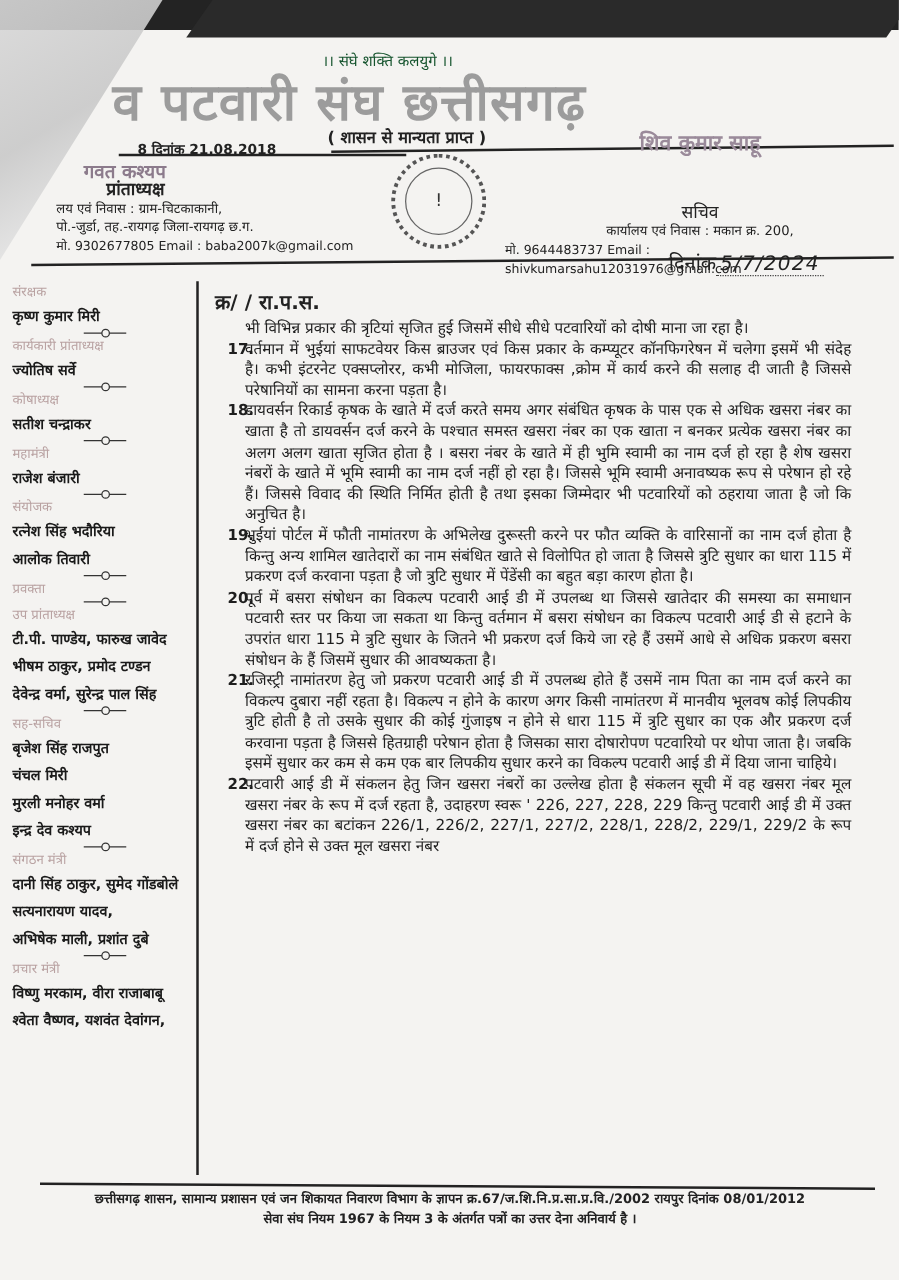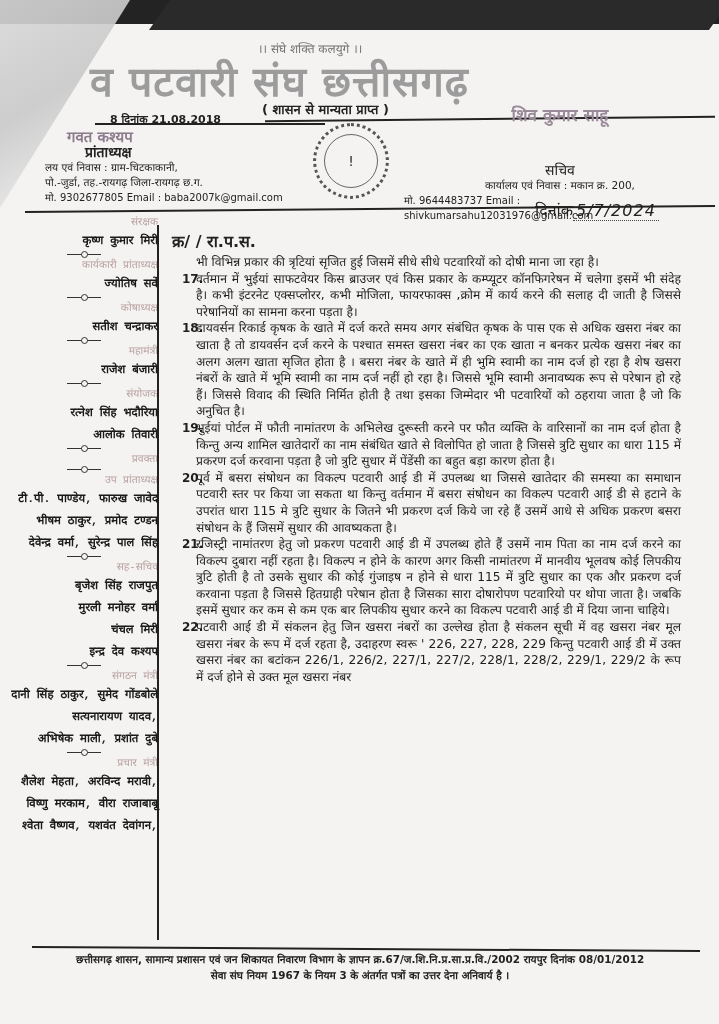--- a/index.html
+++ b/index.html
@@ -15,21 +15,21 @@
   .top-band-cut {
     position:absolute; left:170px; top:0; width:560px; height:30px;
     background:#2a2a2a; transform:skewX(-35deg); transform-origin:top left;
   }
   .page-fold {
     position:absolute; left:-40px; top:0; width:170px; height:240px;
     background:linear-gradient(135deg,#dcdcdc 0%,#c9c9c9 60%,#e8e8e8 100%);
     transform:skewX(-32deg); transform-origin:top left; opacity:.9;
   }
   .motto {
-    position:absolute; left:258px; top:40px; font-size:12px; color:#737373;
+    position:absolute; left:258px; top:40px; font-size:12px; color:#14532d;
   }
   .org-title {
     position:absolute; left:90px; top:52px; font-size:41px; font-weight:bold;
     color:#9c9c9c; letter-spacing:1px; white-space:nowrap;
     font-family:"DejaVu Sans", sans-serif;
   }
   .recognition {
     position:absolute; left:262px; top:100px; font-size:13px; font-weight:bold; color:#222;
   }
   .header-rule { position:absolute; height:2px; background:#222; }
@@ -50,21 +50,21 @@
   }
 
   .right-block { position:absolute; left:410px; top:108px; width:300px; font-size:10.5px; color:#222; line-height:15px; text-align:center; }
   .right-name { font-size:17px; font-weight:bold; color:#9a8a9a; }
   .right-role { font-size:14px; font-weight:normal;margin-top:40px; }
   .right-contact { text-align:left; margin-left:-6px; font-size:10px; }
 
   .date-line { position:absolute; left:535px; top:199px; font-size:16px; color:#222; }
   .date-val { font-style:italic; border-bottom:1px dotted #444; padding:0 3px; letter-spacing:1px; }
 
-  .sidebar { position:absolute; left:10px; top:215px; width:148px; text-align:right;font-family:Liberation Mono, monospace; }
+  .sidebar { position:absolute; left:10px; top:227px; width:148px; text-align:left; }
   .sidebar-divider {
     position:absolute; left:157px; top:225px; width:2px; height:715px; background:#222;
   }
   .side-group { margin-bottom:2px; }
   .side-title { font-size:10.5px; color:#b9a2a2; line-height:15px; }
   .side-name { font-size:11.5px; font-weight:bold; color:#1a1a1a; line-height:22px; white-space:nowrap; }
   .side-sep { width:34px; height:1px; background:#333; margin:2px auto 3px; position:relative; }
   .side-sep::after { content:""; position:absolute; left:14px; top:-3px; width:5px; height:5px; border:1px solid #333; border-radius:50%; background:#f4f3f1; }
 
   .ref-line { position:absolute; left:172px; top:230px; font-size:16px; font-weight:bold; color:#222; }
@@ -153,35 +153,34 @@
     <div class="side-group">
       <div class="side-title">उप प्रांताध्यक्ष</div>
       <div class="side-name">टी.पी. पाण्डेय, फारुख जावेद</div>
       <div class="side-name">भीषम ठाकुर, प्रमोद टण्डन</div>
       <div class="side-name">देवेन्द्र वर्मा, सुरेन्द्र पाल सिंह</div>
       <div class="side-sep"></div>
     </div>
     <div class="side-group">
       <div class="side-title">सह-सचिव</div>
       <div class="side-name">बृजेश सिंह राजपुत</div>
+      <div class="side-name">चंचल मिरी</div>
       <div class="side-name">मुरली मनोहर वर्मा</div>
-      <div class="side-name">चंचल मिरी</div>
       <div class="side-name">इन्द्र देव कश्यप</div>
       <div class="side-sep"></div>
     </div>
     <div class="side-group">
       <div class="side-title">संगठन मंत्री</div>
       <div class="side-name">दानी सिंह ठाकुर, सुमेद गोंडबोले</div>
       <div class="side-name">सत्यनारायण यादव,</div>
       <div class="side-name">अभिषेक माली, प्रशांत दुबे</div>
       <div class="side-sep"></div>
     </div>
     <div class="side-group">
       <div class="side-title">प्रचार मंत्री</div>
-      <div class="side-name">शैलेश मेहता, अरविन्द मरावी,</div>
       <div class="side-name">विष्णु मरकाम, वीरा राजाबाबू</div>
       <div class="side-name">श्वेता वैष्णव, यशवंत देवांगन,</div>
     </div>
   </div>
 <div class="sidebar-divider"></div>
 
 <div class="body-text">
   <p class="para intro">भी विभिन्न प्रकार की त्रृटियां सृजित हुई जिसमें सीधे सीधे पटवारियों को दोषी माना जा रहा है।</p>
   <div id="points">
       <div class="para"><span class="para-num">17.</span><span>वर्तमान में भुईयां साफटवेयर किस ब्राउजर एवं किस प्रकार के कम्प्यूटर कॉनफिगरेषन में चलेगा इसमें भी संदेह है। कभी इंटरनेट एक्सप्लोरर, कभी मोजिला, फायरफाक्स ,क्रोम में कार्य करने की सलाह दी जाती है जिससे परेषानियों का सामना करना पड़ता है।</span></div>

